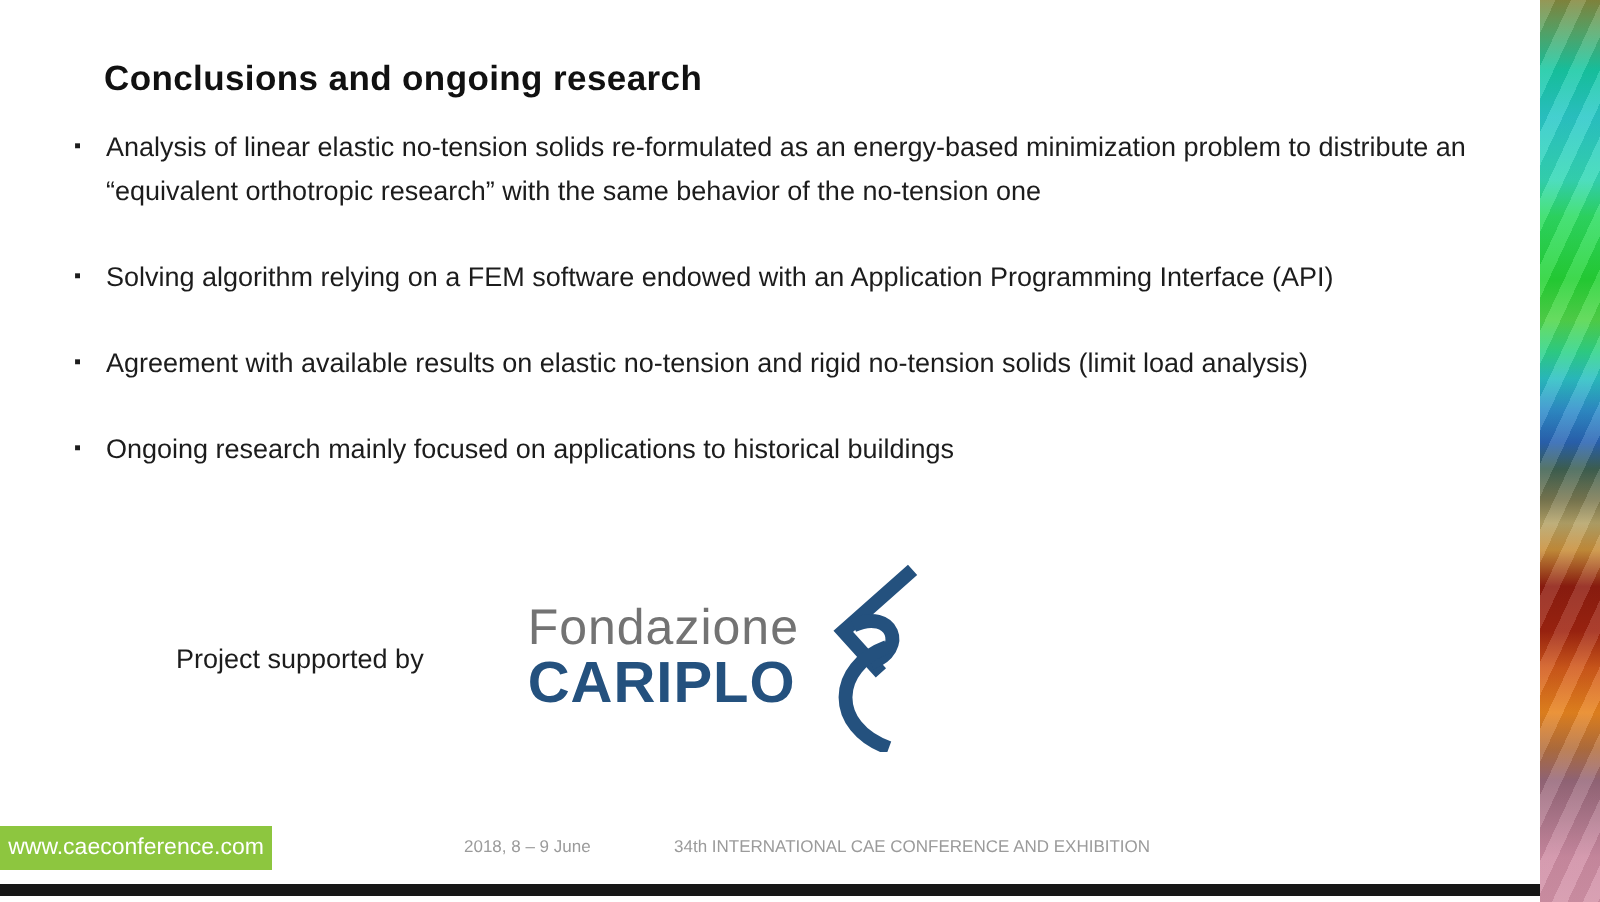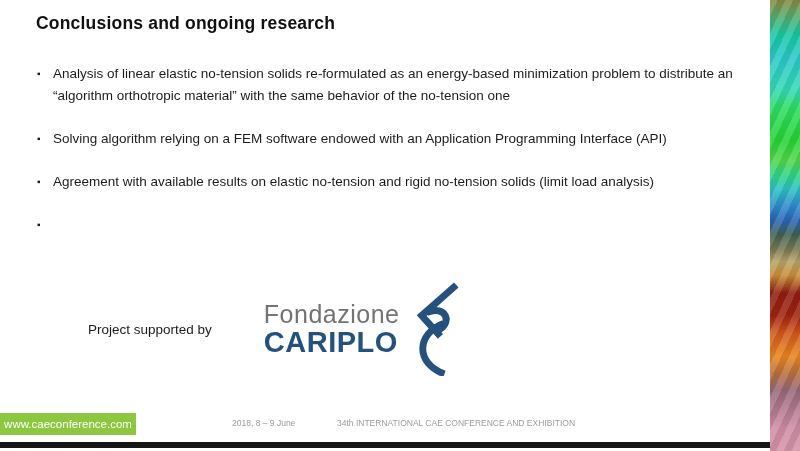--- a/index.html
+++ b/index.html
@@ -10,21 +10,21 @@
   }
   .slide {
     position: relative;
     width: 800px; height: 451px;
     background: #ffffff;
     overflow: hidden;
   }
   .slide-title {
     position: absolute;
     left: 35px; top: 12px;
-    margin: 1px;
+    margin: 17px;
     font-size: 17.5px;
     font-weight: bold;
     color: #111111;
     letter-spacing: 0.2px;
   }
   .bullets {
     position: absolute;
     left: 37px; top: 63px;
     width: 722px;
     margin: 0; padding: 0;
@@ -152,32 +152,33 @@
 </head>
 <body>
 
 <div class="slide">
 
   <h1 class="slide-title">Conclusions and ongoing research</h1>
 
   <ul class="bullets">
     <li>
       <span class="bullet-marker">▪</span>
-      <span>Analysis of linear elastic no-tension solids re-formulated as an energy-based minimization problem to distribute an “algorithm orthotropic material” with the same behavior of the no-tension one</span>
+      <span>Analysis of linear elastic no-tension solids re-formulated as an energy-based minimization problem to distribute an “equivalent orthotropic research” with the same behavior of the no-tension one</span>
     </li>
     <li>
       <span class="bullet-marker">▪</span>
       <span>Solving algorithm relying on a FEM software endowed with an Application Programming Interface (API)</span>
     </li>
     <li>
       <span class="bullet-marker">▪</span>
       <span>Agreement with available results on elastic no-tension and rigid no-tension solids (limit load analysis)</span>
     </li>
     <li>
       <span class="bullet-marker">▪</span>
+      <span>Ongoing research mainly focused on applications to historical buildings</span>
     </li>
   </ul>
 
   <div class="sponsor">
     <span class="sp-text">Project supported by</span>
     <div class="logo-text">
       <div class="logo-line1">Fondazione</div>
       <div class="logo-line2">CARIPLO</div>
     </div>
     <svg class="logo-mark" viewBox="0 0 45 95" aria-hidden="true">

